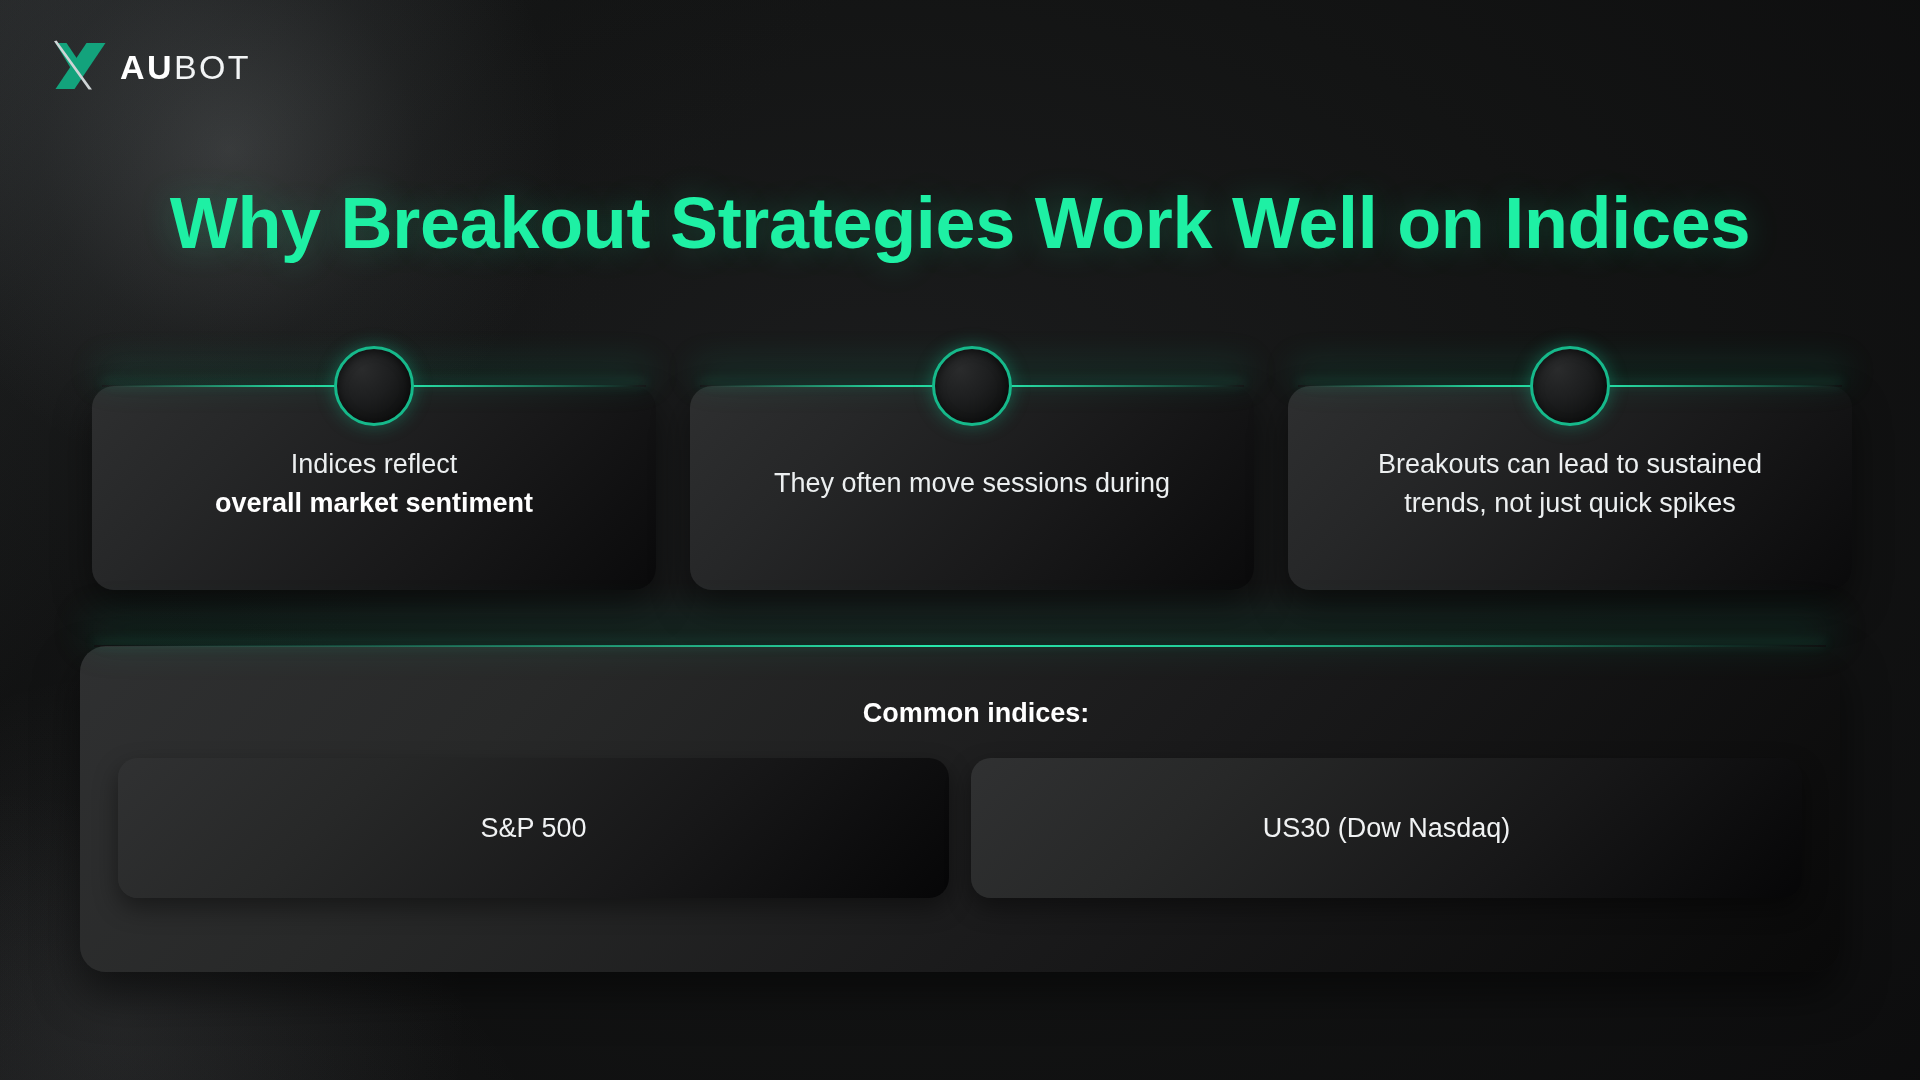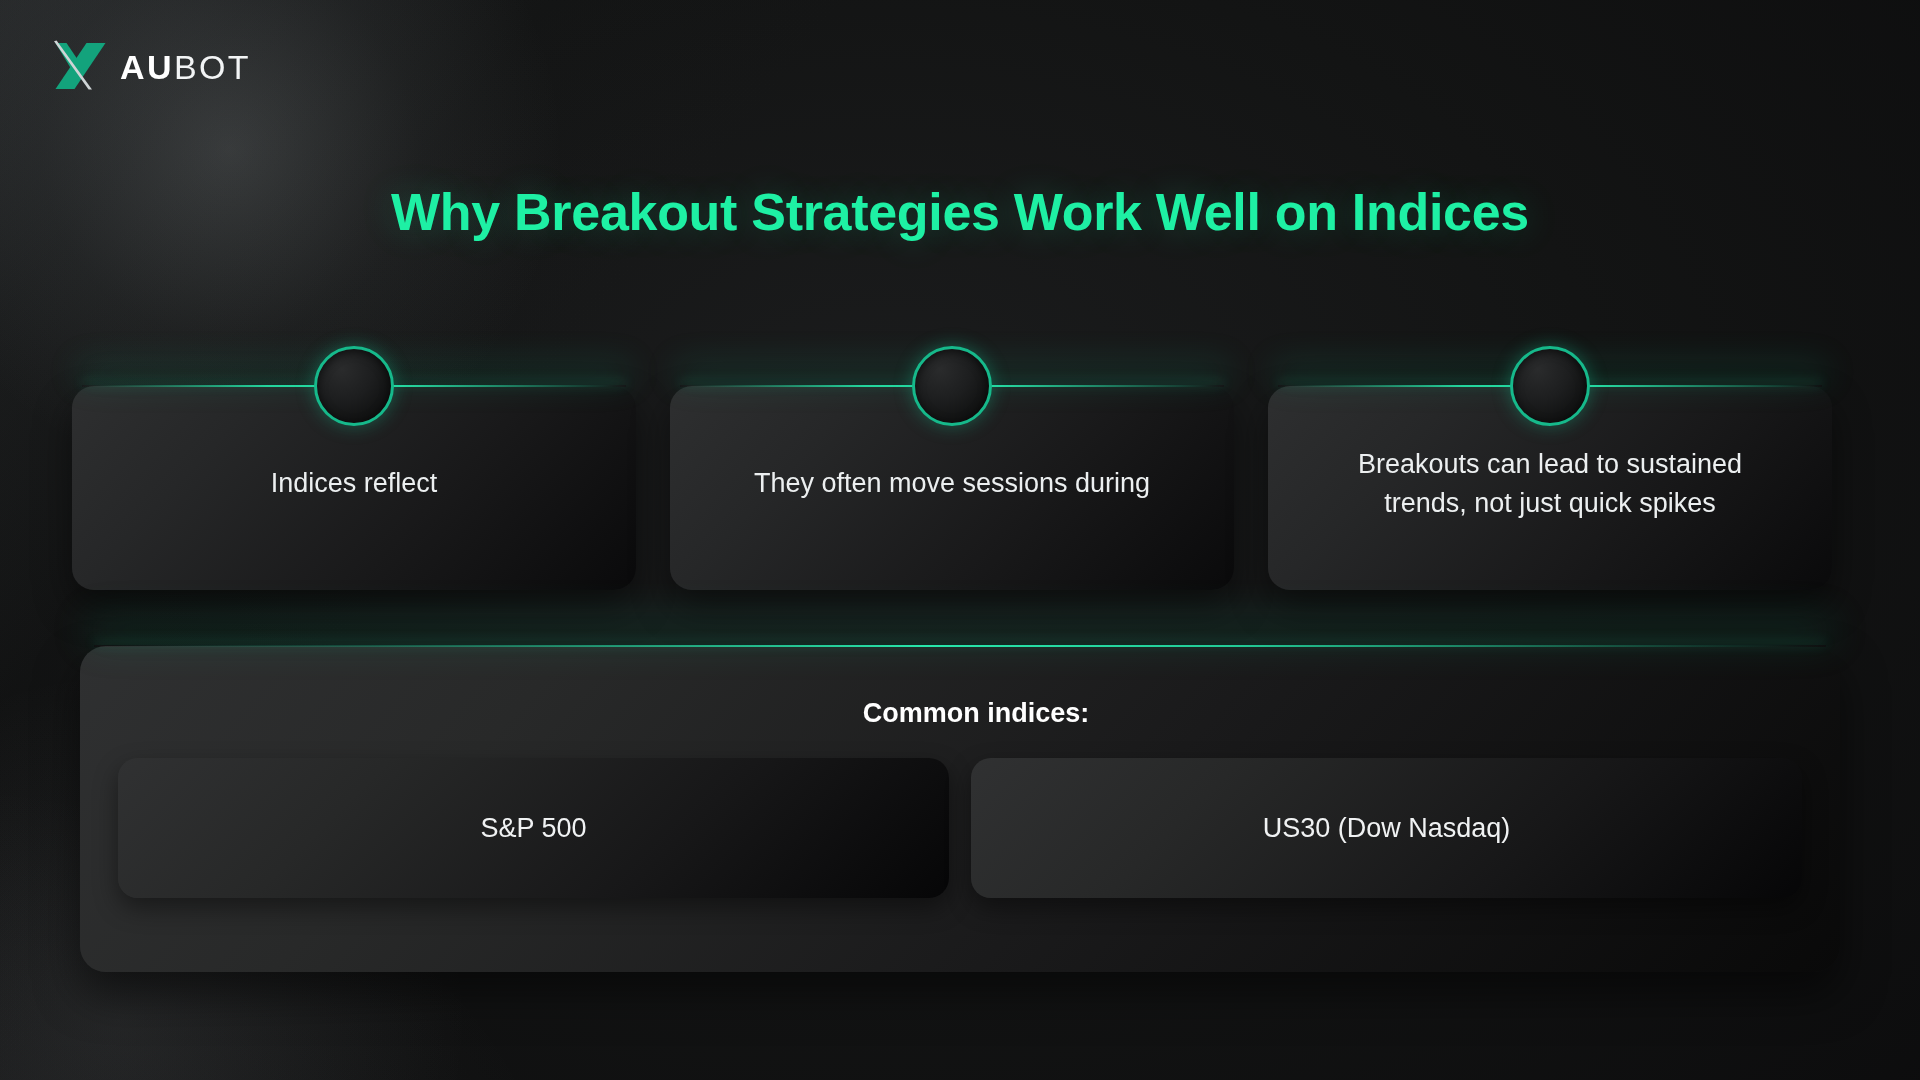--- a/index.html
+++ b/index.html
@@ -51,28 +51,28 @@
     font-size:34px; letter-spacing:2.4px; line-height:1;
     color:#ffffff; position:relative; top:1px; margin-left:-4px;
   }
   .logo-word .au{ font-weight:700; }
   .logo-word .bot{ font-weight:300; color:#f2f4f5; }
 
   
   .headline{
     position:absolute; left:0; top:182px; width:1920px;
     text-align:center;
-    font-size:52px; font-weight:700; letter-spacing:-0.3px;
+    font-size:72px; font-weight:700; letter-spacing:-0.3px;
     color:#1EF0A4;
     text-shadow:0 0 34px rgba(30,240,164,0.22);
   }
 
   
   .cards{
-    position:absolute; left:72px; top:386px;
+    position:absolute; left:92px; top:386px;
     width:1760px; height:204px;
     display:flex; gap:34px;
   }
   .card{
     position:relative; flex:1 1 0;
     border-radius:22px;
     background:linear-gradient(133deg,#2e2f30 0%, #262728 26%, #19191a 62%, #0a0a0b 100%);
     box-shadow:0 18px 38px rgba(0,0,0,0.45);
     display:flex; flex-direction:column;
     align-items:center; justify-content:center;
@@ -159,20 +159,21 @@
     </div>
   </div>
 
   <h1 class="headline">Why Breakout Strategies Work Well on Indices</h1>
 
   <div class="cards">
 
     <div class="card">
       <div class="bubble"></div>
       <div class="card-line">Indices reflect</div>
+      <div class="card-line strong">overall market sentiment</div>
     </div>
 
     <div class="card">
       <div class="bubble"></div>
       <div class="card-line">They often move sessions during</div>
     </div>
 
     <div class="card">
       <div class="bubble"></div>
       <div class="card-line">Breakouts can lead to sustained</div>

